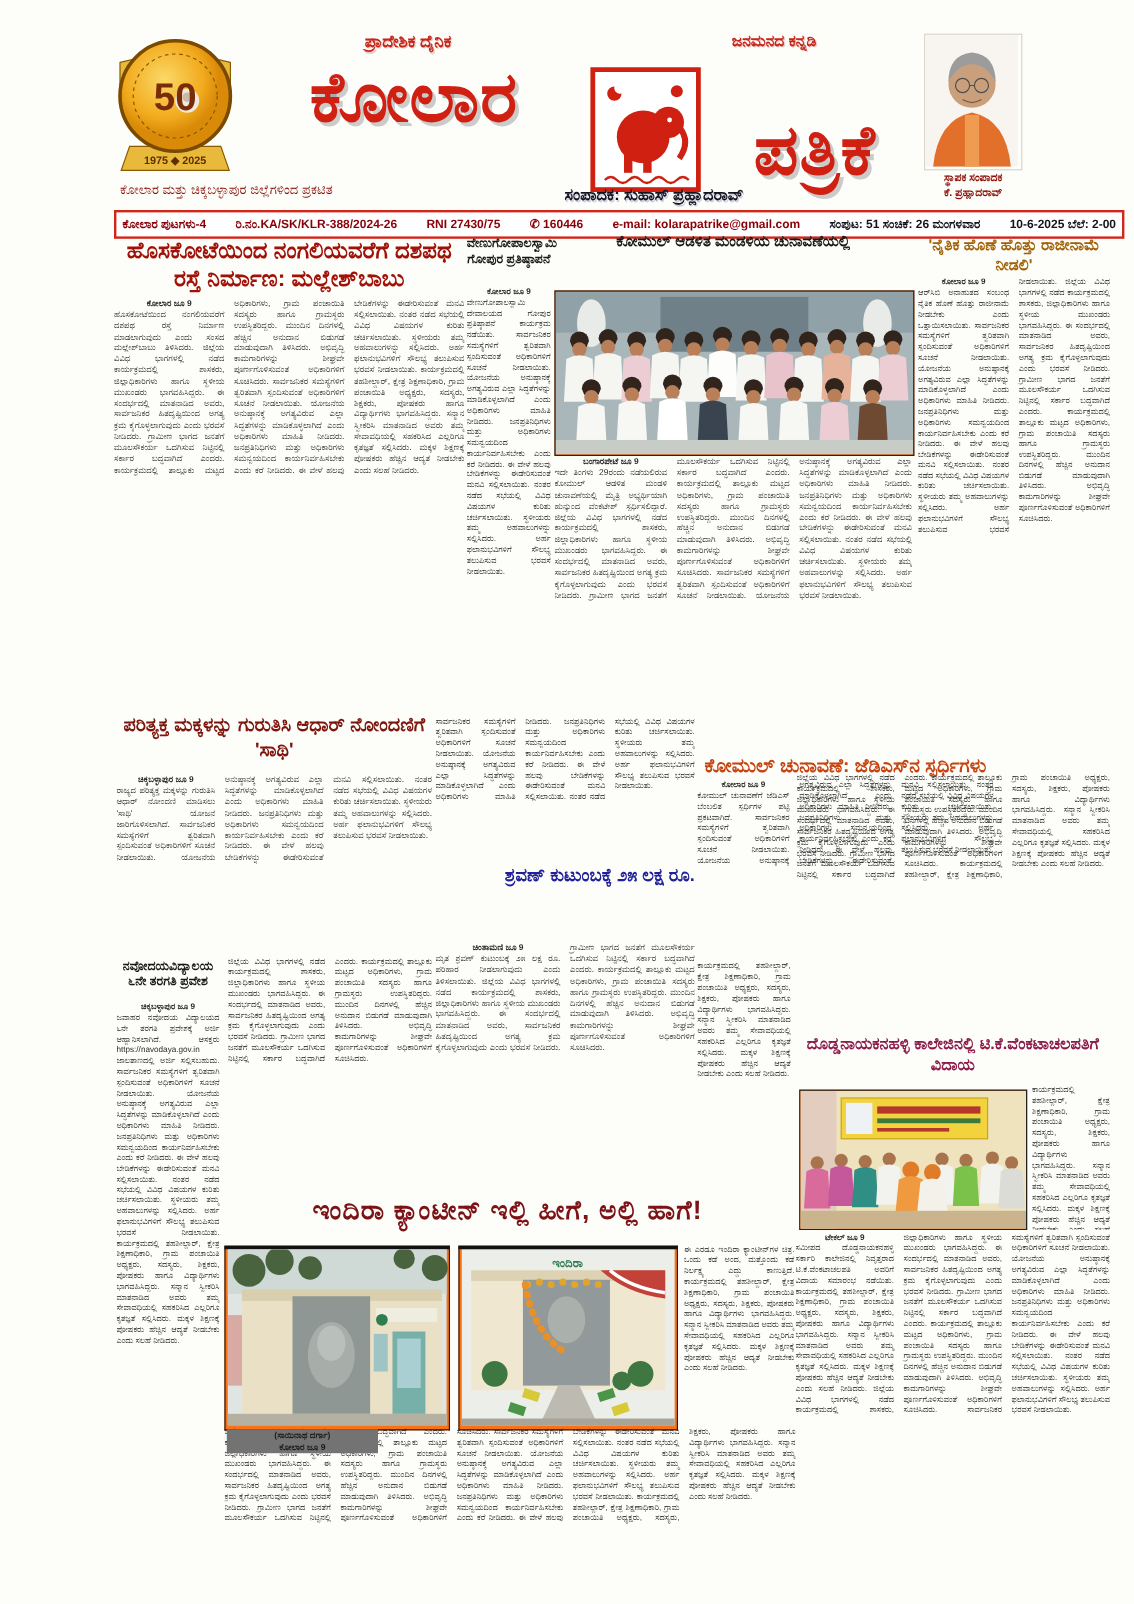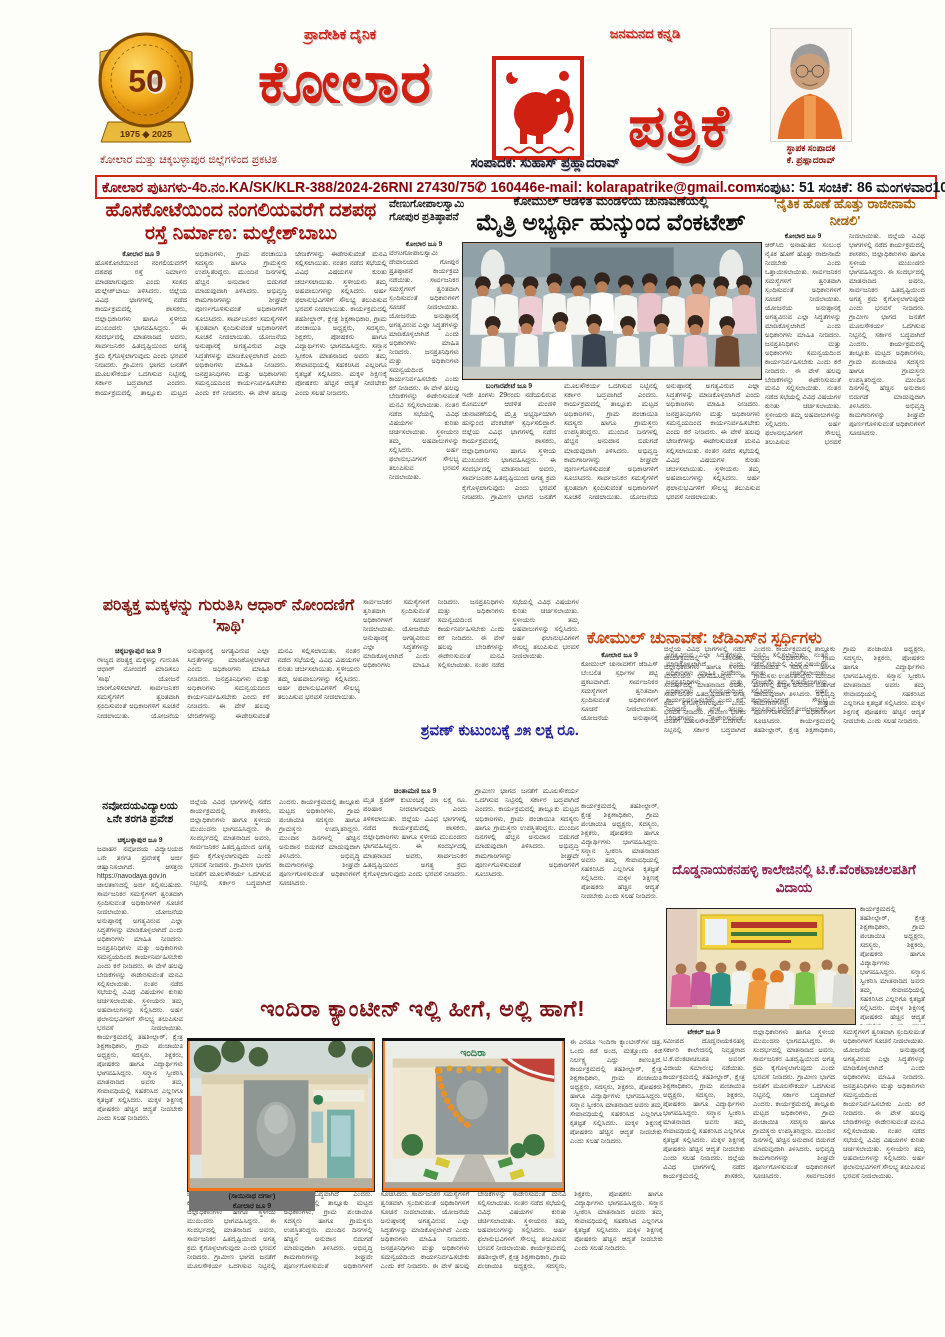--- a/index.html
+++ b/index.html
@@ -10,21 +10,21 @@
   
   .tagline{font-weight:bold;font-size:14px;color:#c8251a;text-shadow:1px 1px 0 #e9c9c2;}
   .title{font-weight:800;font-size:58px;line-height:1.05;color:#cf2012;
          text-shadow:3px 3px 0 rgba(110,110,110,.35), -1px -1px 0 #fff;letter-spacing:1px;}
   .publine{font-weight:normal;font-size:11px;color:#8b0e06;}
   .edline{font-weight:bold;font-size:13.5px;color:#14141c;text-shadow:1px 1px 0 #cfcfe5;}
   .fcap{font-weight:bold;font-size:9px;color:#8b0e06;line-height:1.35;}
   
   .infobar{left:95px;top:175px;width:828px;height:20px;border:2px solid #d1271a;background:#fff;
            display:flex;align-items:center;justify-content:space-between;padding:0 5px;box-sizing:content-box;}
-  .infobar span{font-size:14px;font-weight:bold;color:#8b0008;white-space:nowrap;}
+  .infobar span{font-size:10px;font-weight:bold;color:#8b0008;white-space:nowrap;}
   .infobar .dark{color:#14141c;}
   
   .h-dash{font-size:19px;line-height:1.2;font-weight:800;color:#a01208;}
   .h-small{font-size:10.5px;line-height:1.25;font-weight:800;color:#171717;}
   .kicker{font-size:12.5px;font-weight:800;color:#171717;}
   .h-main{font-size:23px;line-height:1.1;font-weight:800;color:#111;}
   .h-quote{font-size:13px;line-height:1.3;font-weight:700;color:#a16207;}
   .h-sathi{font-size:16px;line-height:1.3;font-weight:800;color:#7c150c;}
   .h-blue{font-size:15px;font-weight:800;color:#20209a;}
   .h-komul{font-size:16px;font-weight:800;color:#c5440f;}
@@ -110,42 +110,41 @@
     <span>ಸ್ಥಾಪಕ ಸಂಪಾದಕ</span><br>
     <span>ಕೆ. ಪ್ರಹ್ಲಾದರಾವ್</span>
   </div>
 
   <div class="abs infobar">
     <span>ಕೋಲಾರ ಪುಟಗಳು-4</span>
     <span>ರಿ.ನಂ.KA/SK/KLR-388/2024-26</span>
     <span>RNI 27430/75</span>
     <span>✆ 160446</span>
     <span>e-mail: kolarapatrike@gmail.com</span>
-    <span class="dark">ಸಂಪುಟ: 51 ಸಂಚಿಕೆ: 86 ಮಂಗಳವಾರ</span>
+    <span class="dark">ಸಂಪುಟ: 51 ಸಂಚಿಕೆ: 26 ಮಂಗಳವಾರ</span>
     <span class="dark">10-6-2025 ಬೆಲೆ: 2-00</span>
   </div>
 
   <div class="abs h-dash ctr" style="left:95px;top:199px;width:292px;">ಹೊಸಕೋಟೆಯಿಂದ ನಂಗಲಿಯವರೆಗೆ ದಶಪಥ ರಸ್ತೆ ನಿರ್ಮಾಣ: ಮಲ್ಲೇಶ್‌ಬಾಬು</div>
   <div class="abs body c3" style="left:95px;top:249px;width:292px;height:346px;">
     <span class="dl">ಕೋಲಾರ ಜೂ 9</span>
     <span>ಹೊಸಕೋಟೆಯಿಂದ ನಂಗಲಿಯವರೆಗೆ ದಶಪಥ ರಸ್ತೆ ನಿರ್ಮಾಣ ಮಾಡಲಾಗುವುದು ಎಂದು ಸಂಸದ ಮಲ್ಲೇಶ್‌ಬಾಬು ತಿಳಿಸಿದರು.</span>
     <span>ಜಿಲ್ಲೆಯ ವಿವಿಧ ಭಾಗಗಳಲ್ಲಿ ನಡೆದ ಕಾರ್ಯಕ್ರಮದಲ್ಲಿ ಶಾಸಕರು, ಜಿಲ್ಲಾಧಿಕಾರಿಗಳು ಹಾಗೂ ಸ್ಥಳೀಯ ಮುಖಂಡರು ಭಾಗವಹಿಸಿದ್ದರು. ಈ ಸಂದರ್ಭದಲ್ಲಿ ಮಾತನಾಡಿದ ಅವರು, ಸಾರ್ವಜನಿಕರ ಹಿತದೃಷ್ಟಿಯಿಂದ ಅಗತ್ಯ ಕ್ರಮ ಕೈಗೊಳ್ಳಲಾಗುವುದು ಎಂದು ಭರವಸೆ ನೀಡಿದರು. ಗ್ರಾಮೀಣ ಭಾಗದ ಜನತೆಗೆ ಮೂಲಸೌಕರ್ಯ ಒದಗಿಸುವ ನಿಟ್ಟಿನಲ್ಲಿ ಸರ್ಕಾರ ಬದ್ಧವಾಗಿದೆ ಎಂದರು. ಕಾರ್ಯಕ್ರಮದಲ್ಲಿ ತಾಲ್ಲೂಕು ಮಟ್ಟದ ಅಧಿಕಾರಿಗಳು, ಗ್ರಾಮ ಪಂಚಾಯಿತಿ ಸದಸ್ಯರು ಹಾಗೂ ಗ್ರಾಮಸ್ಥರು ಉಪಸ್ಥಿತರಿದ್ದರು. ಮುಂದಿನ ದಿನಗಳಲ್ಲಿ ಹೆಚ್ಚಿನ ಅನುದಾನ ಬಿಡುಗಡೆ ಮಾಡುವುದಾಗಿ ತಿಳಿಸಿದರು. ಅಭಿವೃದ್ಧಿ ಕಾಮಗಾರಿಗಳನ್ನು ಶೀಘ್ರವೇ ಪೂರ್ಣಗೊಳಿಸುವಂತೆ ಅಧಿಕಾರಿಗಳಿಗೆ ಸೂಚಿಸಿದರು.</span>
     <span>ಸಾರ್ವಜನಿಕರ ಸಮಸ್ಯೆಗಳಿಗೆ ತ್ವರಿತವಾಗಿ ಸ್ಪಂದಿಸುವಂತೆ ಅಧಿಕಾರಿಗಳಿಗೆ ಸೂಚನೆ ನೀಡಲಾಯಿತು. ಯೋಜನೆಯ ಅನುಷ್ಠಾನಕ್ಕೆ ಅಗತ್ಯವಿರುವ ಎಲ್ಲಾ ಸಿದ್ಧತೆಗಳನ್ನು ಮಾಡಿಕೊಳ್ಳಲಾಗಿದೆ ಎಂದು ಅಧಿಕಾರಿಗಳು ಮಾಹಿತಿ ನೀಡಿದರು. ಜನಪ್ರತಿನಿಧಿಗಳು ಮತ್ತು ಅಧಿಕಾರಿಗಳು ಸಮನ್ವಯದಿಂದ ಕಾರ್ಯನಿರ್ವಹಿಸಬೇಕು ಎಂದು ಕರೆ ನೀಡಿದರು. ಈ ವೇಳೆ ಹಲವು ಬೇಡಿಕೆಗಳನ್ನು ಈಡೇರಿಸುವಂತೆ ಮನವಿ ಸಲ್ಲಿಸಲಾಯಿತು. ನಂತರ ನಡೆದ ಸಭೆಯಲ್ಲಿ ವಿವಿಧ ವಿಷಯಗಳ ಕುರಿತು ಚರ್ಚಿಸಲಾಯಿತು. ಸ್ಥಳೀಯರು ತಮ್ಮ ಅಹವಾಲುಗಳನ್ನು ಸಲ್ಲಿಸಿದರು. ಅರ್ಹ ಫಲಾನುಭವಿಗಳಿಗೆ ಸೌಲಭ್ಯ ತಲುಪಿಸುವ ಭರವಸೆ ನೀಡಲಾಯಿತು.</span>
     <span>ಕಾರ್ಯಕ್ರಮದಲ್ಲಿ ತಹಶೀಲ್ದಾರ್, ಕ್ಷೇತ್ರ ಶಿಕ್ಷಣಾಧಿಕಾರಿ, ಗ್ರಾಮ ಪಂಚಾಯಿತಿ ಅಧ್ಯಕ್ಷರು, ಸದಸ್ಯರು, ಶಿಕ್ಷಕರು, ಪೋಷಕರು ಹಾಗೂ ವಿದ್ಯಾರ್ಥಿಗಳು ಭಾಗವಹಿಸಿದ್ದರು. ಸನ್ಮಾನ ಸ್ವೀಕರಿಸಿ ಮಾತನಾಡಿದ ಅವರು ತಮ್ಮ ಸೇವಾವಧಿಯಲ್ಲಿ ಸಹಕರಿಸಿದ ಎಲ್ಲರಿಗೂ ಕೃತಜ್ಞತೆ ಸಲ್ಲಿಸಿದರು. ಮಕ್ಕಳ ಶಿಕ್ಷಣಕ್ಕೆ ಪೋಷಕರು ಹೆಚ್ಚಿನ ಆದ್ಯತೆ ನೀಡಬೇಕು ಎಂದು ಸಲಹೆ ನೀಡಿದರು.</span>
   </div>
 
   <div class="abs h-small ctr" style="left:389px;top:197px;width:70px;">ವೇಣುಗೋಪಾಲಸ್ವಾಮಿ ಗೋಪುರ ಪ್ರತಿಷ್ಠಾಪನೆ</div>
   <div class="abs body sm" style="left:389px;top:240px;width:70px;height:355px;">
     <span class="dl">ಕೋಲಾರ ಜೂ 9</span>
     <span>ವೇಣುಗೋಪಾಲಸ್ವಾಮಿ ದೇವಾಲಯದ ಗೋಪುರ ಪ್ರತಿಷ್ಠಾಪನೆ ಕಾರ್ಯಕ್ರಮ ನಡೆಯಿತು.</span>
     <span>ಸಾರ್ವಜನಿಕರ ಸಮಸ್ಯೆಗಳಿಗೆ ತ್ವರಿತವಾಗಿ ಸ್ಪಂದಿಸುವಂತೆ ಅಧಿಕಾರಿಗಳಿಗೆ ಸೂಚನೆ ನೀಡಲಾಯಿತು. ಯೋಜನೆಯ ಅನುಷ್ಠಾನಕ್ಕೆ ಅಗತ್ಯವಿರುವ ಎಲ್ಲಾ ಸಿದ್ಧತೆಗಳನ್ನು ಮಾಡಿಕೊಳ್ಳಲಾಗಿದೆ ಎಂದು ಅಧಿಕಾರಿಗಳು ಮಾಹಿತಿ ನೀಡಿದರು. ಜನಪ್ರತಿನಿಧಿಗಳು ಮತ್ತು ಅಧಿಕಾರಿಗಳು ಸಮನ್ವಯದಿಂದ ಕಾರ್ಯನಿರ್ವಹಿಸಬೇಕು ಎಂದು ಕರೆ ನೀಡಿದರು. ಈ ವೇಳೆ ಹಲವು ಬೇಡಿಕೆಗಳನ್ನು ಈಡೇರಿಸುವಂತೆ ಮನವಿ ಸಲ್ಲಿಸಲಾಯಿತು. ನಂತರ ನಡೆದ ಸಭೆಯಲ್ಲಿ ವಿವಿಧ ವಿಷಯಗಳ ಕುರಿತು ಚರ್ಚಿಸಲಾಯಿತು. ಸ್ಥಳೀಯರು ತಮ್ಮ ಅಹವಾಲುಗಳನ್ನು ಸಲ್ಲಿಸಿದರು. ಅರ್ಹ ಫಲಾನುಭವಿಗಳಿಗೆ ಸೌಲಭ್ಯ ತಲುಪಿಸುವ ಭರವಸೆ ನೀಡಲಾಯಿತು.</span>
   </div>
 
   <div class="abs kicker ctr" style="left:460px;top:194px;width:302px;">ಕೋಮುಲ್ ಆಡಳಿತ ಮಂಡಳಿಯ ಚುನಾವಣೆಯಲ್ಲಿ</div>
-  <div class="abs h-main ctr" style="left:455px;top:210px;width:312px;">ಮೈತ್ರಿ ಅಭ್ಯರ್ಥಿ ಹುನ್ಕುಂದ ವೆಂಕಟೇಶ್</div>
   <div class="abs photo" style="left:462px;top:242px;width:298px;height:136px;">
     <svg viewBox="0 0 300 136" width="298" height="136">
       <defs>
           <g id="gp">
             <path d="M-8 -9 A8 8 0 0 1 8 -9 L6 -4 H-6 Z" fill="#30241c"></path>
             <circle cx="0" cy="-2" r="6" fill="#b97f58"></circle>
             <path d="M-11 6 Q0 0 11 6 L13 42 H-13 Z" fill="currentColor"></path>
           </g>
         </defs>
       <rect width="300" height="136" fill="#a9b7ba"></rect>

